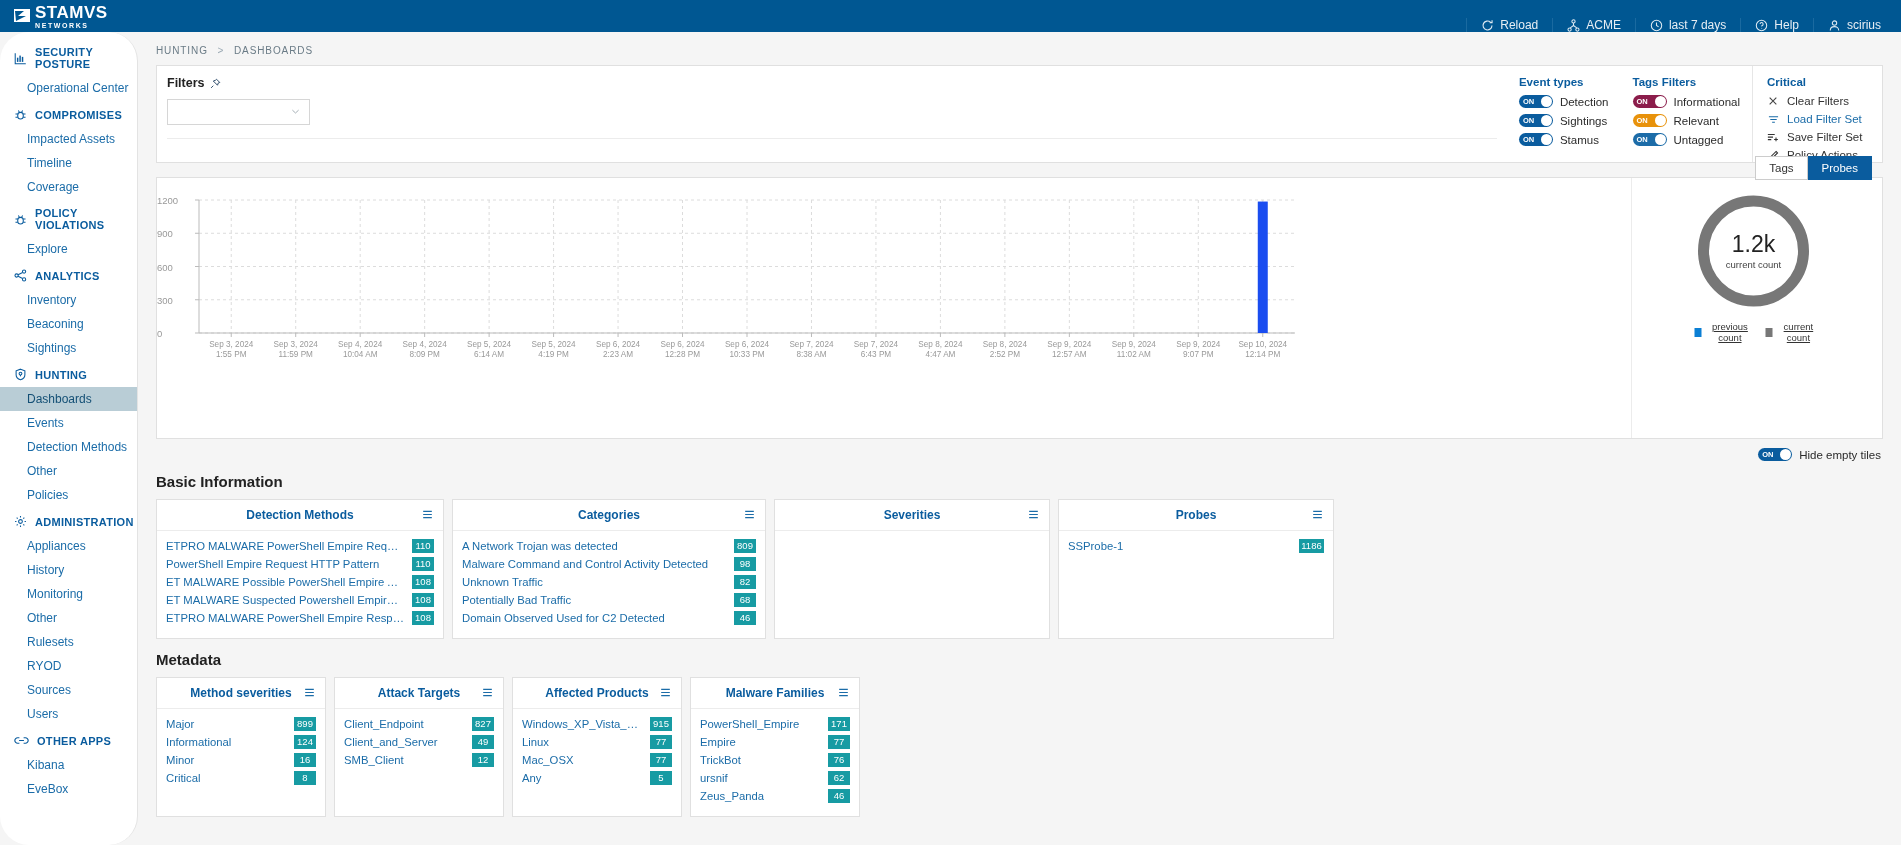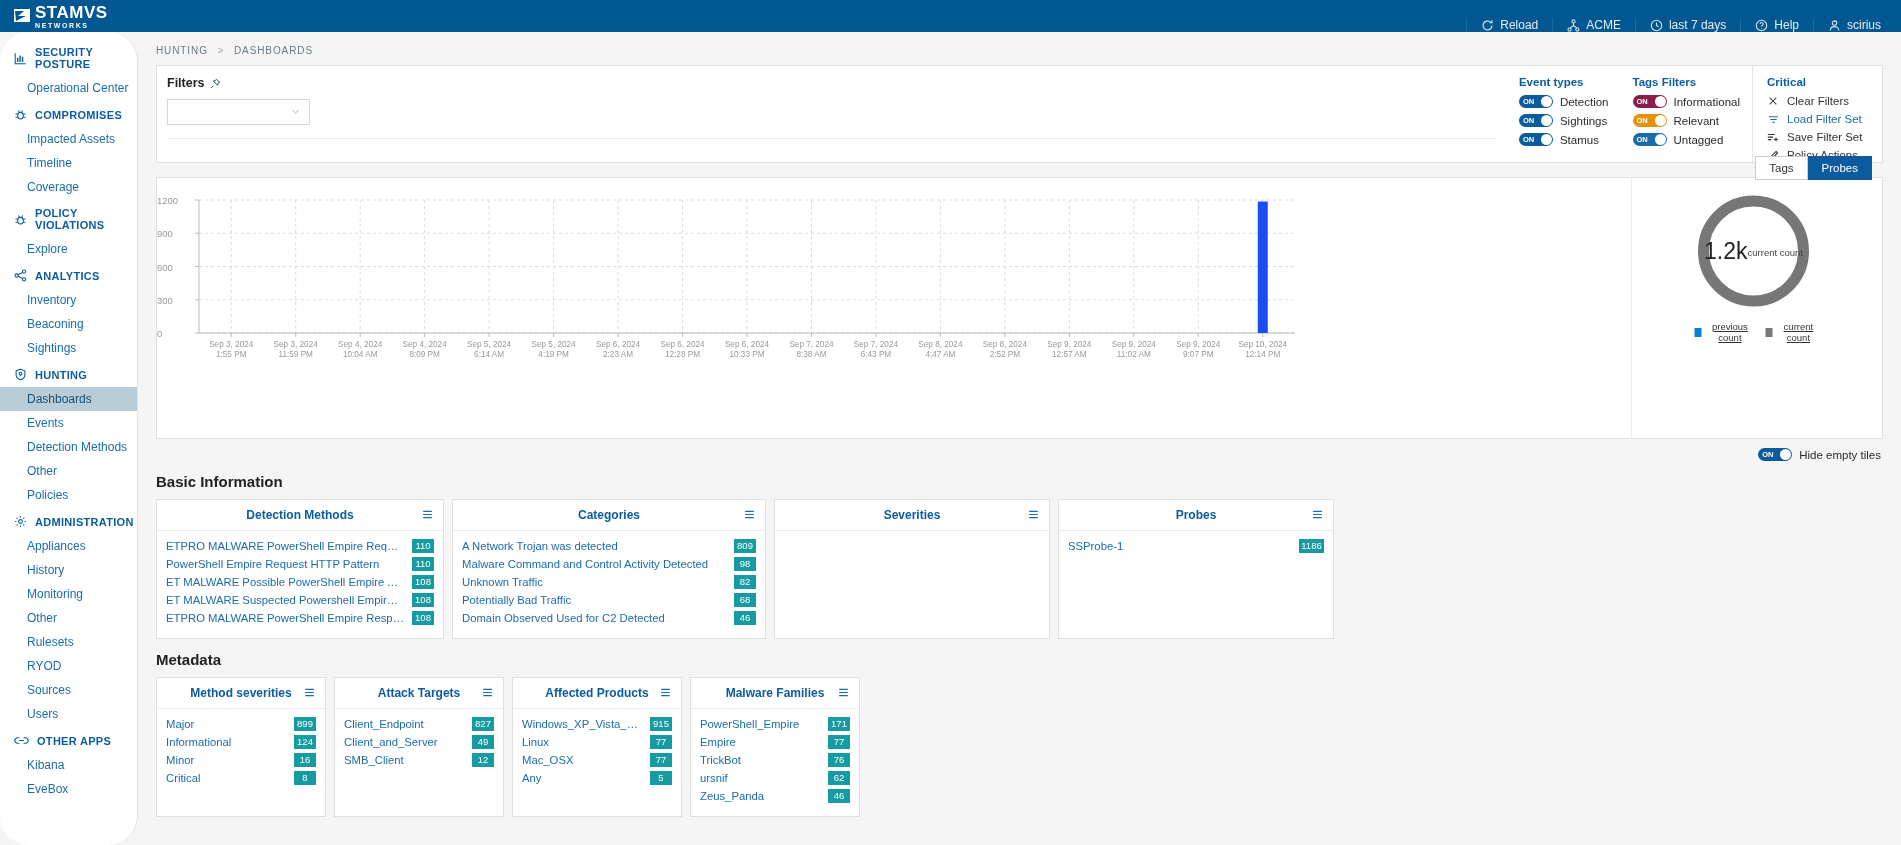--- a/index.html
+++ b/index.html
@@ -92,21 +92,21 @@
   .tab.active { background:#0a5c9e; border-color:#0a5c9e; color:#fff; }
   .plot { position:absolute; left:0; top:0; right:0; bottom:0; }
   .ytick { position:absolute; right:0; font-size:9.5px; color:#999; transform:translateY(-50%); }
   .xtick {
     position:absolute; font-size:8.2px; color:#999; text-align:center; width:70px;
     transform:translateX(-50%); line-height:10px;
   }
   .chart-right { width: 250px; position:relative; }
   .donut-wrap { position:absolute; left:50%; top:14px; transform:translateX(-50%); text-align:center; }
   .donut { position:relative; width:118px; height:118px; }
-  .donut-center { position:absolute; inset:0; display:flex; flex-direction:row; align-items:center; justify-content:center; }
+  .donut-center { position:absolute; inset:0; display:flex; flex-direction:column; align-items:center; justify-content:center; }
   .donut-big { font-size:23px; color:#222; line-height:1.05; }
   .donut-sub { font-size:9.5px; color:#444; margin-top:2px; }
   .legend { display:flex; gap:12px; justify-content:center; margin-top:11px;text-decoration:underline; }
   .legend-item { display:flex; align-items:center; gap:5px; font-size:9.5px; color:#333; }
   .legend-swatch { width:9px; height:9px; }
 
   
   .hide-empty { display:flex; align-items:center; gap:7px; justify-content:flex-end; margin: 9px 20px 0 0; }
   .hide-empty .toggle-label { font-size:11.5px; }
 

